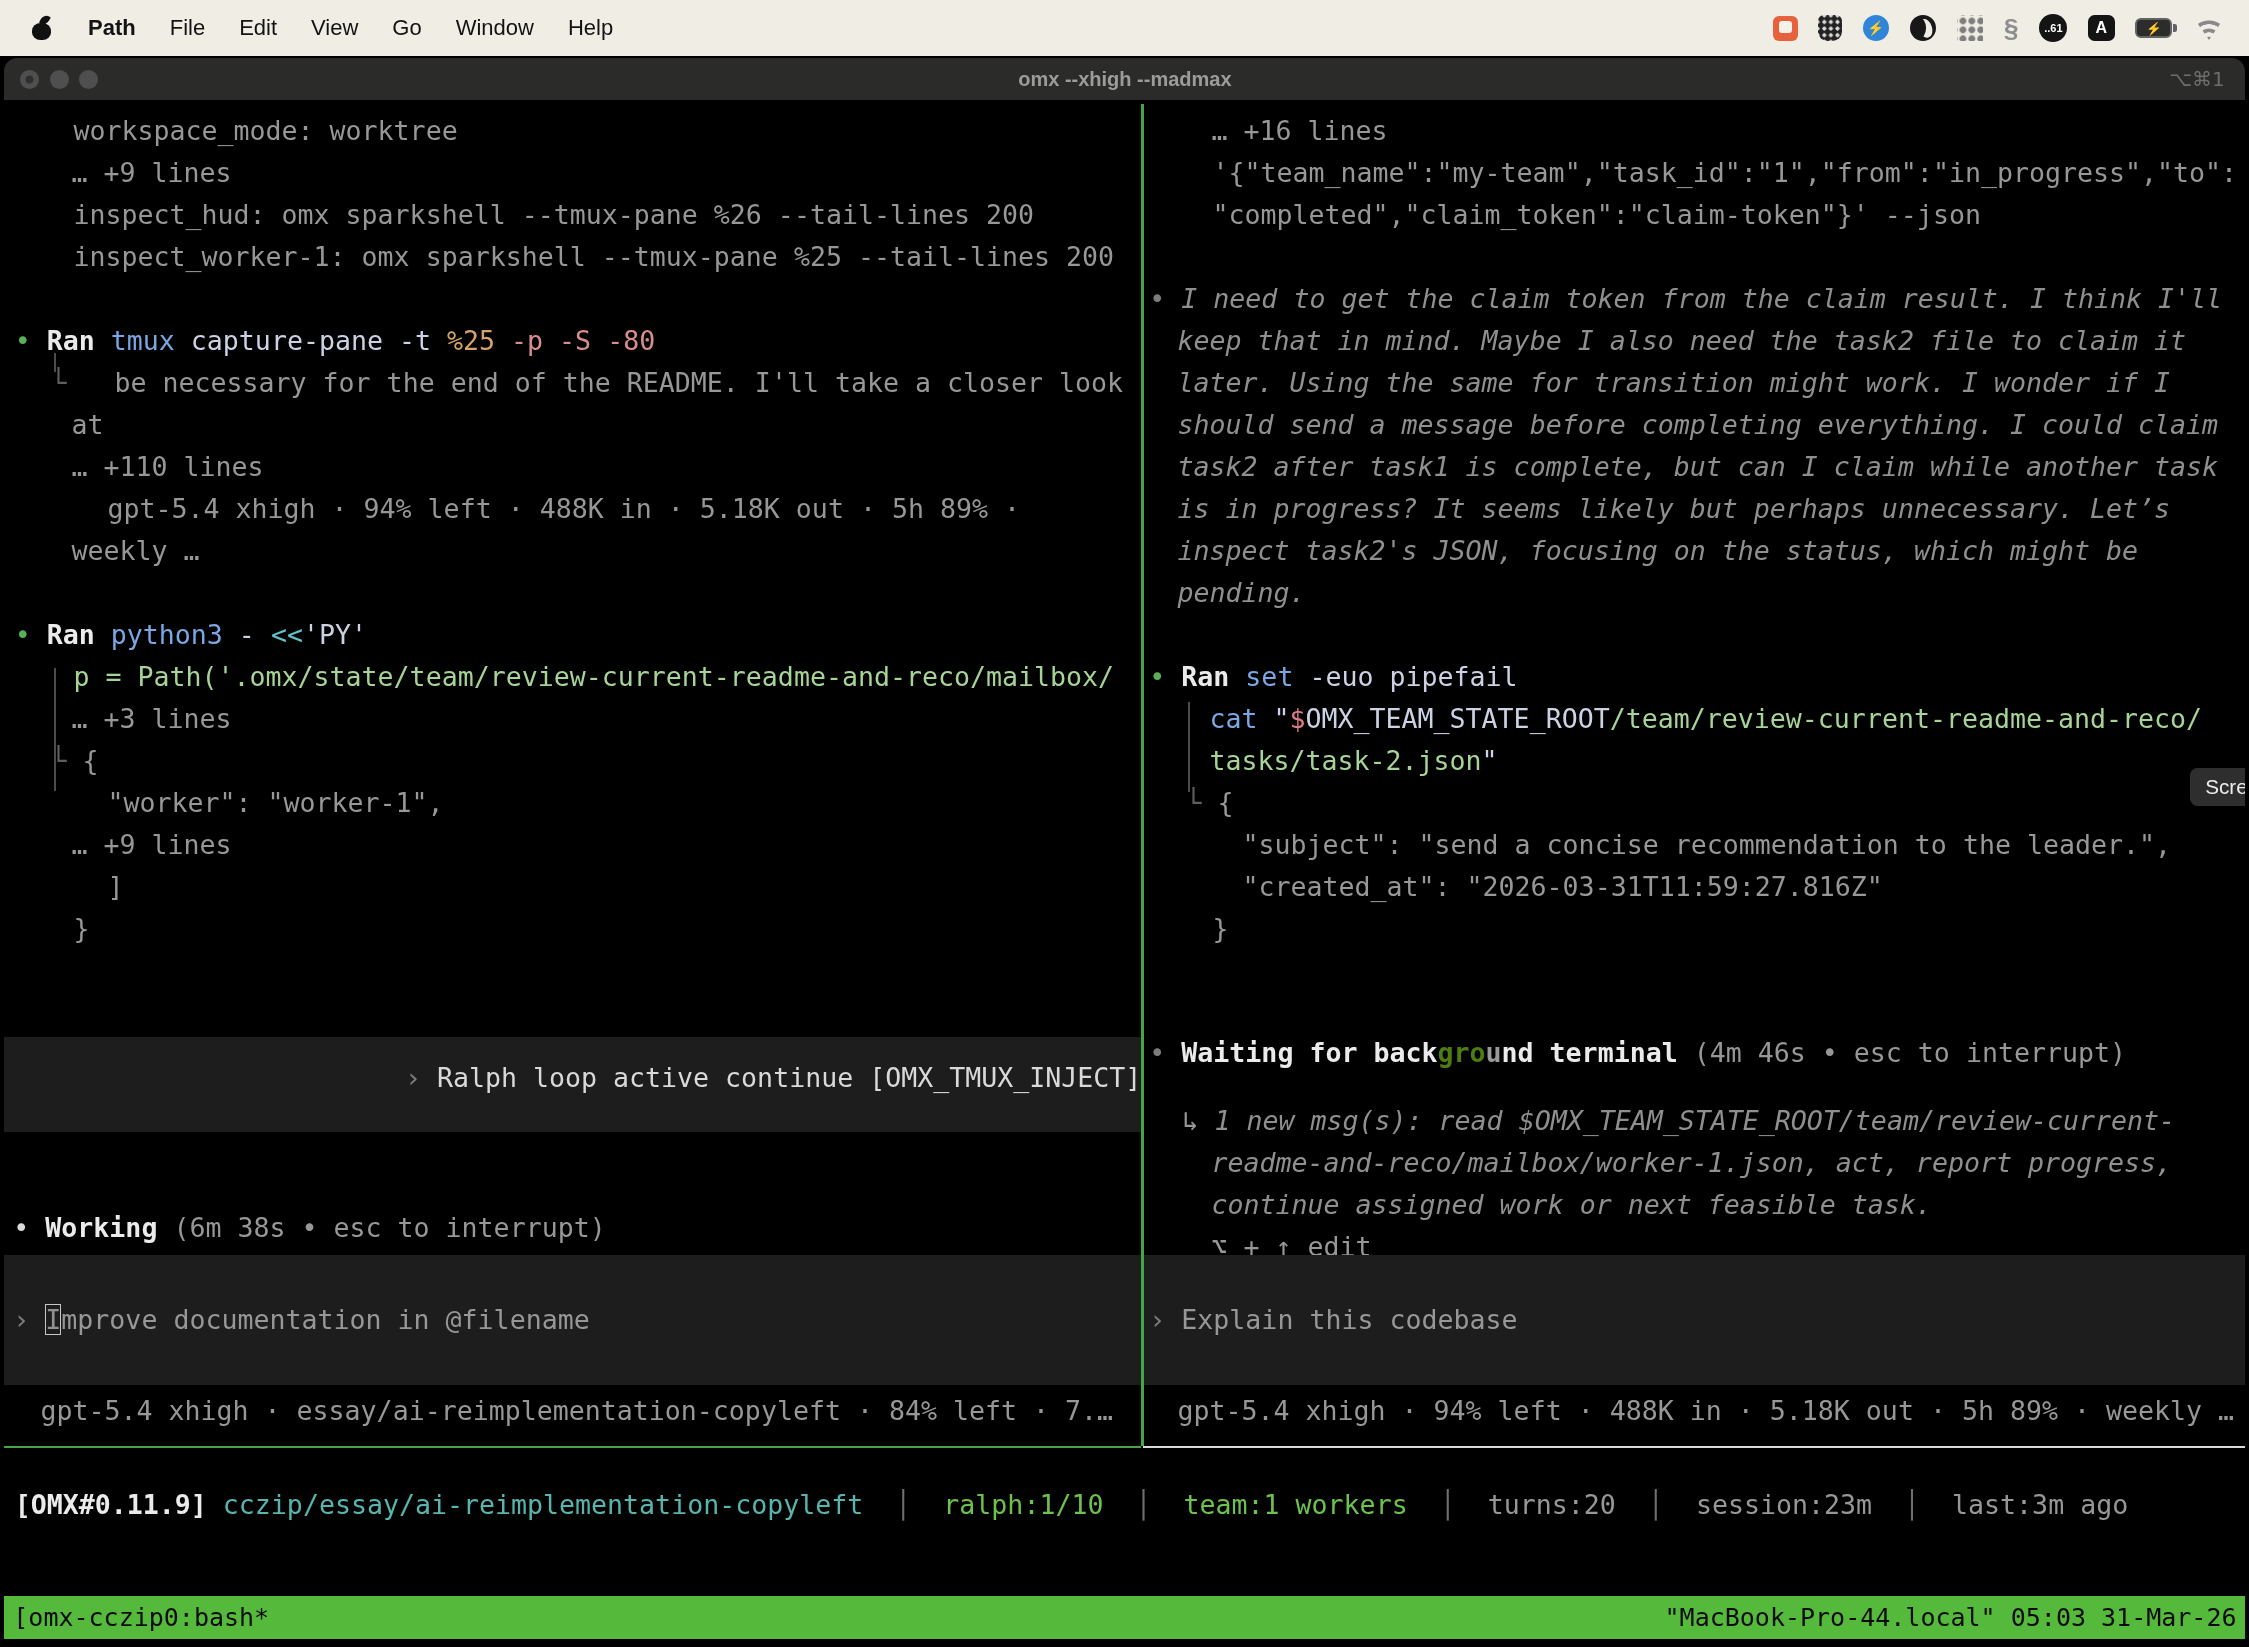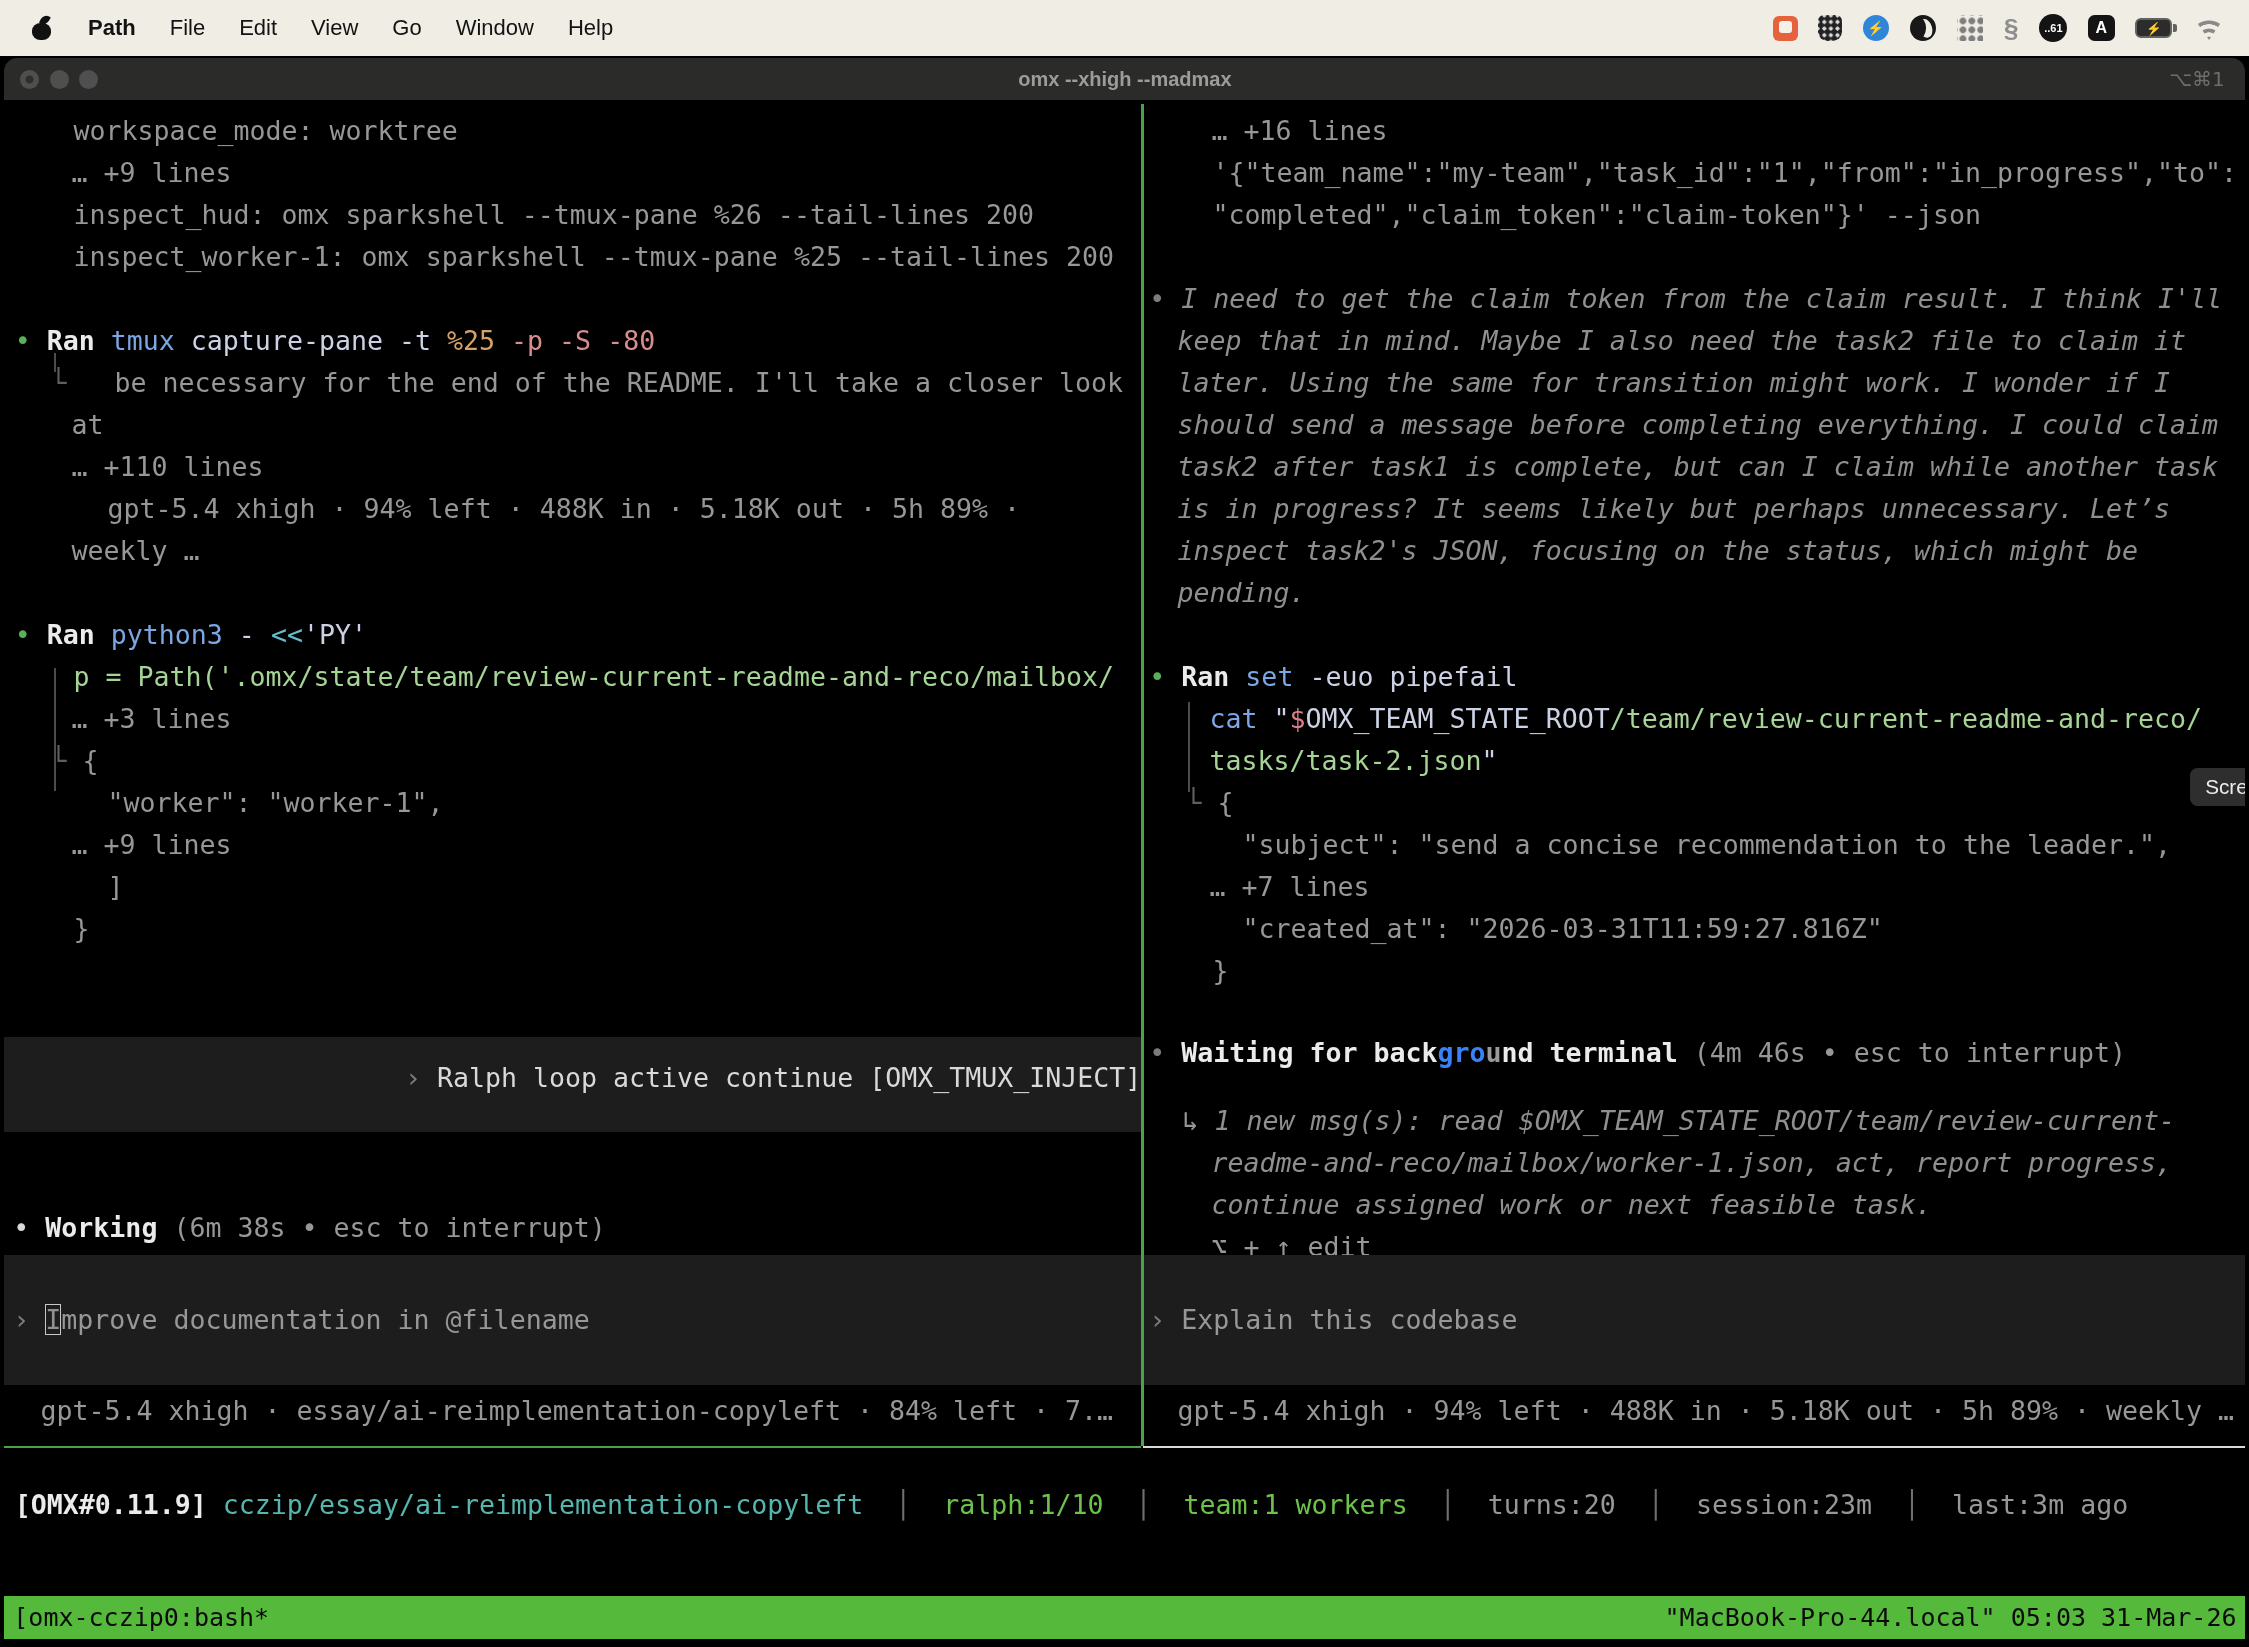--- a/index.html
+++ b/index.html
@@ -78,21 +78,21 @@
   .c-bl  { color:#7aa7e3; }
   .c-pale{ color:#ccd2e4; }
   .c-or  { color:#d4a268; }
   .c-pk  { color:#d88e8e; }
   .c-pk2 { color:#dd7d88; }
   .c-teal{ color:#5fc0cb; }
   .c-it  { color:#8f8f8f; font-style:italic; }
   .c-cy  { color:#56b6ae; }
   .c-lg  { color:#6dc24b; }
   .c-sep { color:#6f6f6f; }
-  .c-dimb{ color:#3b82f6; font-weight:700; }
+  .c-dimb{ color:#4d7c0f; font-weight:700; }
   .c-midb{ color:#9a9a9a; font-weight:700; }
   .c-cur { color:#919191; outline:1.5px solid #c7c7c7; outline-offset:-1.5px; }
 
   .vline { position:absolute; width:1.5px; background:#4c4c4c; }
   .divider { position:absolute; left:1137px; top:3.7px; width:2.2px; height:1342px; background:#46a546; }
   .hline-left  { position:absolute; left:0; top:1346px; width:1137px; height:2.2px; background:#46a546; }
   .hline-right { position:absolute; left:1139px; top:1346px; width:1102px; height:2.2px; background:#d9d9d9; }
 
   .scre-overlay { position:absolute; left:2186px; top:668px; width:81px; height:38px; background:#2e2e2e;
                   border-radius:7.4px; color:#ededed; font-family:"Liberation Sans",sans-serif;
@@ -200,21 +200,20 @@
           <div class="tl" style="padding-left: 34px;"><span class="c-it">task2 after task1 is complete, but can I claim while another task</span></div>
           <div class="tl" style="padding-left: 34px;"><span class="c-it">is in progress? It seems likely but perhaps unnecessary. Let’s</span></div>
           <div class="tl" style="padding-left: 34px;"><span class="c-it">inspect task2's JSON, focusing on the status, which might be</span></div>
           <div class="tl" style="padding-left: 34px;"><span class="c-it">pending.</span></div>
           <div class="tl"></div>
           <div class="tl" style="padding-left: 5.9px;"><span class="c-gn">• </span><span class="c-w">Ran </span><span class="c-bl">set</span><span class="c-pale"> -euo pipefail</span></div>
           <div class="tl" style="padding-left: 66px;"><span class="c-bl">cat</span><span class="c-pale"> "</span><span class="c-pk2">$</span><span class="c-pale">OMX_TEAM_STATE_ROOT</span><span class="c-code">/team/review-current-readme-and-reco/</span></div>
           <div class="tl" style="padding-left: 66px;"><span class="c-code">tasks/task-2.json</span><span class="c-pale">"</span></div>
           <div class="tl" style="padding-left: 42px;"><span class="c-d">└ </span><span class="c-g">{</span></div>
           <div class="tl" style="padding-left: 99px;"><span class="c-g">"subject": "send a concise recommendation to the leader.",</span></div>
-          <div class="tl" style="padding-left: 66px;"><span class="c-g">… +7 lines</span></div>
           <div class="tl" style="padding-left: 99px;"><span class="c-g">"created_at": "2026-03-31T11:59:27.816Z"</span></div>
           <div class="tl" style="padding-left: 69px;"><span class="c-g">}</span></div>
         </div>
       <div class="vline" style="left:45px; top:602px; height:90px;"></div>
       <div class="blk" style="top:932px;">
           <div class="tl" style="padding-left: 5.9px;"><span class="c-d2">• </span><span class="c-w">Waiting for back</span><span class="c-dimb">gro</span><span class="c-midb">u</span><span class="c-w">nd terminal</span><span class="c-g"> (4m 46s • esc to interrupt)</span></div>
         </div>
       <div class="blk" style="top:1000px;">
           <div class="tl" style="padding-left: 39px;"><span class="c-g">↳ </span><span class="c-it">1 new msg(s): read $OMX_TEAM_STATE_ROOT/team/review-current-</span></div>
           <div class="tl" style="padding-left: 68px;"><span class="c-it">readme-and-reco/mailbox/worker-1.json, act, report progress,</span></div>

